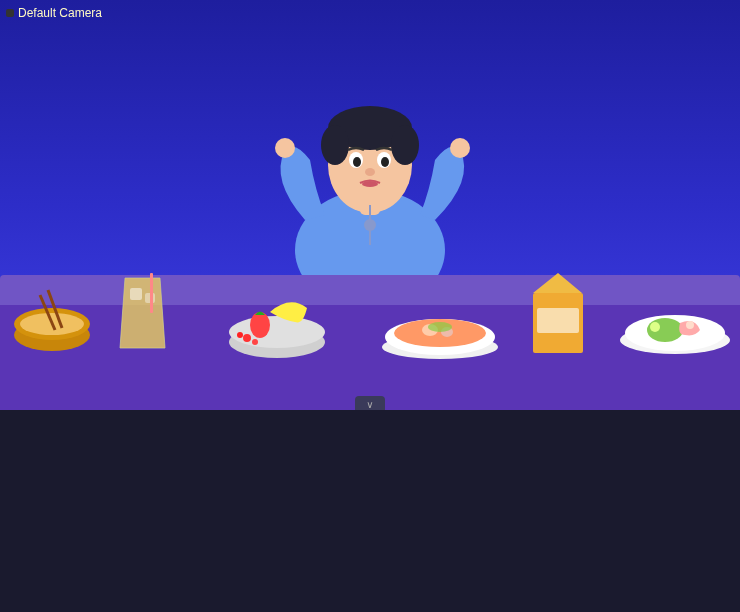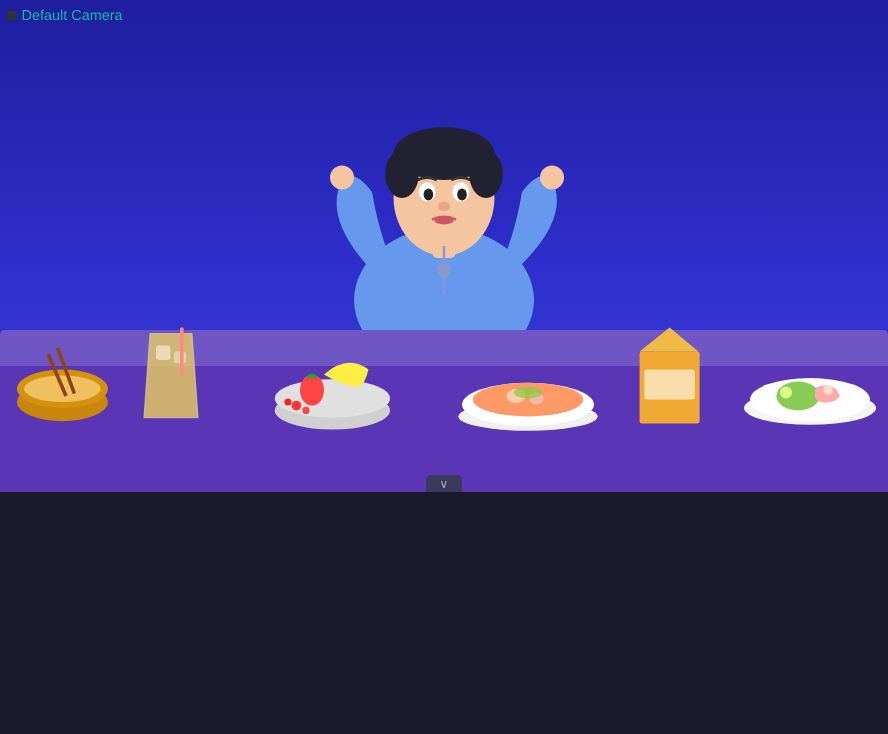--- a/index.html
+++ b/index.html
@@ -2,21 +2,21 @@
 <html><head>
   <meta charset="utf-8">
   <style>
     * { margin: 0; padding: 0; box-sizing: border-box; }
     body { width: 740px; height: 612px; overflow: hidden; background: #1a1a2e; font-family: Arial, sans-serif; }
 
     
     .camera-label {
       position: absolute;
       top: 6px; left: 6px;
-      color: #14b8a6;
+      color: #fef9c3;
       font-size: 12px;
       display: flex; align-items: center; gap: 4px;
       z-index: 10;
     }
     .camera-dot {
       width: 8px; height: 8px;
       background: #333;
       border-radius: 2px;
     }
 

